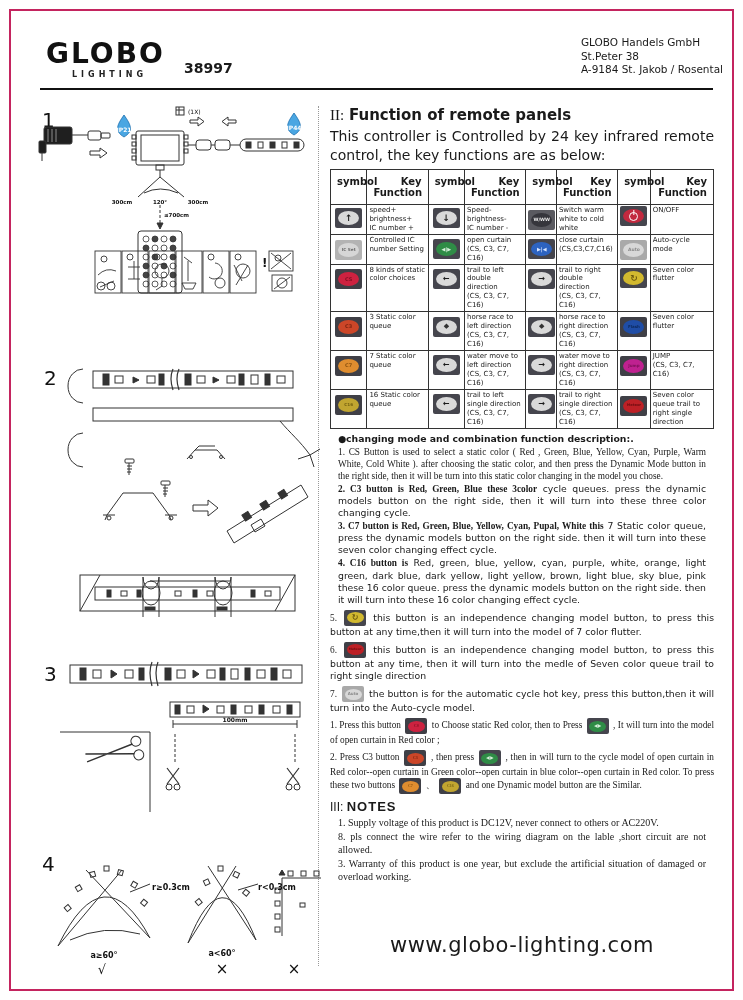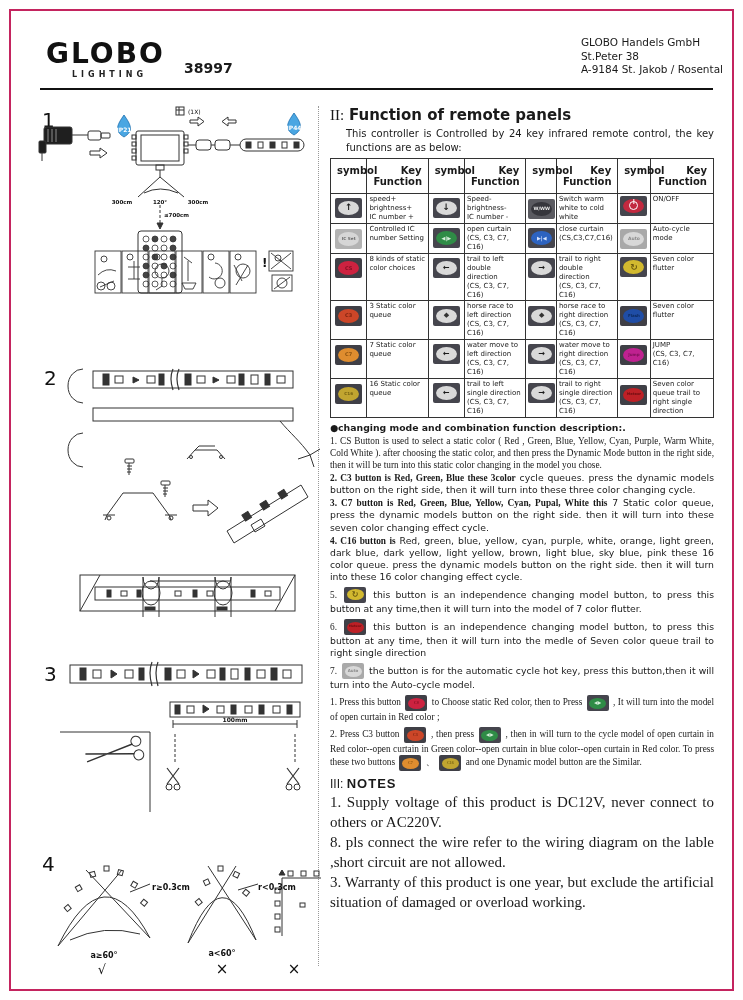--- a/index.html
+++ b/index.html
@@ -10,42 +10,42 @@
   .logo{position:absolute;left:46px;top:40px;font-weight:bold;font-size:28px;letter-spacing:2px;color:#111;line-height:1;}
   .logo-sub{position:absolute;left:72px;top:70px;font-size:8px;font-weight:bold;letter-spacing:4px;color:#222;}
   .model{position:absolute;left:184px;top:60px;font-weight:bold;font-size:14px;}
   .address{position:absolute;right:20px;top:36px;font-size:10.5px;line-height:1.3;text-align:left;}
   .hrule{position:absolute;left:40px;right:30px;top:88px;height:2px;background:#111;}
   
   .divider{position:absolute;left:318px;top:106px;height:860px;border-left:1px dotted #999;}
   .main{position:absolute;left:330px;top:106px;width:384px;}
   .sec-title{font-size:15px;margin:0 0 3px 0;}
   .sec-prefix{font-family:"Liberation Serif",serif;}
-  .intro{font-size:10px;text-align:justify;line-height:1.35;margin:0 0 4px 16px;}
+  .intro{font-size:14px;text-align:justify;line-height:1.35;margin:0 0 4px 0;}
   table.keys{border-collapse:collapse;width:100%;table-layout:fixed;}
   table.keys td,table.keys th{border:1px solid #333;padding:1px 2px;vertical-align:top;}
   table.keys th{font-size:10px;text-align:right;padding:6px;}
   td.kf{font-size:7px;line-height:1.28;white-space:pre-line;text-align:left;}
   td.sc{text-align:center;vertical-align:middle;}
   .btn{display:inline-flex;align-items:center;justify-content:center;width:27px;height:20px;border-radius:2px;}
   .face{display:flex;align-items:center;justify-content:center;width:21px;height:14px;border-radius:50%;}
   .glyph{font-style:normal;font-weight:bold;line-height:1;}
   .btn.mini{width:22px;height:16px;vertical-align:middle;margin:0 2px;}
   .btn.mini .face{width:17px;height:11px;}
   .pwr{position:relative;width:7px;height:7px;border:1.3px solid #fff;border-radius:50%;}
   .pwr::after{content:"";position:absolute;left:50%;top:-3px;transform:translateX(-50%);width:1.4px;height:5px;background:#fff;}
   .desc{font-size:9.3px;line-height:1.3;text-align:justify;margin-top:4px;}
-  .desc p{margin:1px 0;}
+  .desc p{margin:1px 8px;}
   .serif{font-family:"Liberation Serif",serif;}
   .bold{font-weight:bold;}
   .item{font-size:9.3px;line-height:1.3;text-align:justify;margin:4px 0;}
   .ex-title{font-size:9.5px;font-weight:bold;margin:4px 0 2px 0;font-family:"Liberation Serif",serif;}
   .notes-title{font-size:12px;margin:5px 0 2px 0;font-family:Liberation Sans, sans-serif;}
   .notes-title b{font-size:13px;letter-spacing:1px;}
-  .note{font-size:15px;font-family:"Liberation Serif",serif;line-height:1.3;margin:1px 0;text-align:justify;}
+  .note{font-size:10px;font-family:"Liberation Serif",serif;line-height:1.3;margin:1px 8px;text-align:justify;}
   .footer{position:absolute;left:330px;top:933px;width:384px;text-align:center;font-size:21px;color:#1a1a1a;letter-spacing:0.5px;}
   
   .stepnum{position:absolute;font-size:20px;color:#111;font-weight:normal;}
   svg{position:absolute;overflow:visible;}
   svg text{font-family:"DejaVu Sans",sans-serif;fill:#111;}
   .drop{fill:#4aa6e2;stroke:#1c6fae;stroke-width:0.8;}
   .droptext{fill:#fff;font-size:6px;font-weight:bold;}
 </style>
 </head>
 <body>
@@ -653,13 +653,14 @@
     </div>
 
     <div class="notes-title">
       <span>III:</span>&nbsp;<b>NOTES</b>
     </div>
     <div class="note">1. Supply voltage of this product is DC12V, never connect to others or AC220V.</div>
     <div class="note">8. pls connect the wire refer to the wiring diagram on the lable ,short circuit are not allowed.</div>
     <div class="note">3. Warranty of this product is one year, but exclude the artificial situation of damaged or overload working.</div>
   </div>
 
+  <div class="footer">www.globo-lighting.com</div>
 </div>
 
 </body></html>

